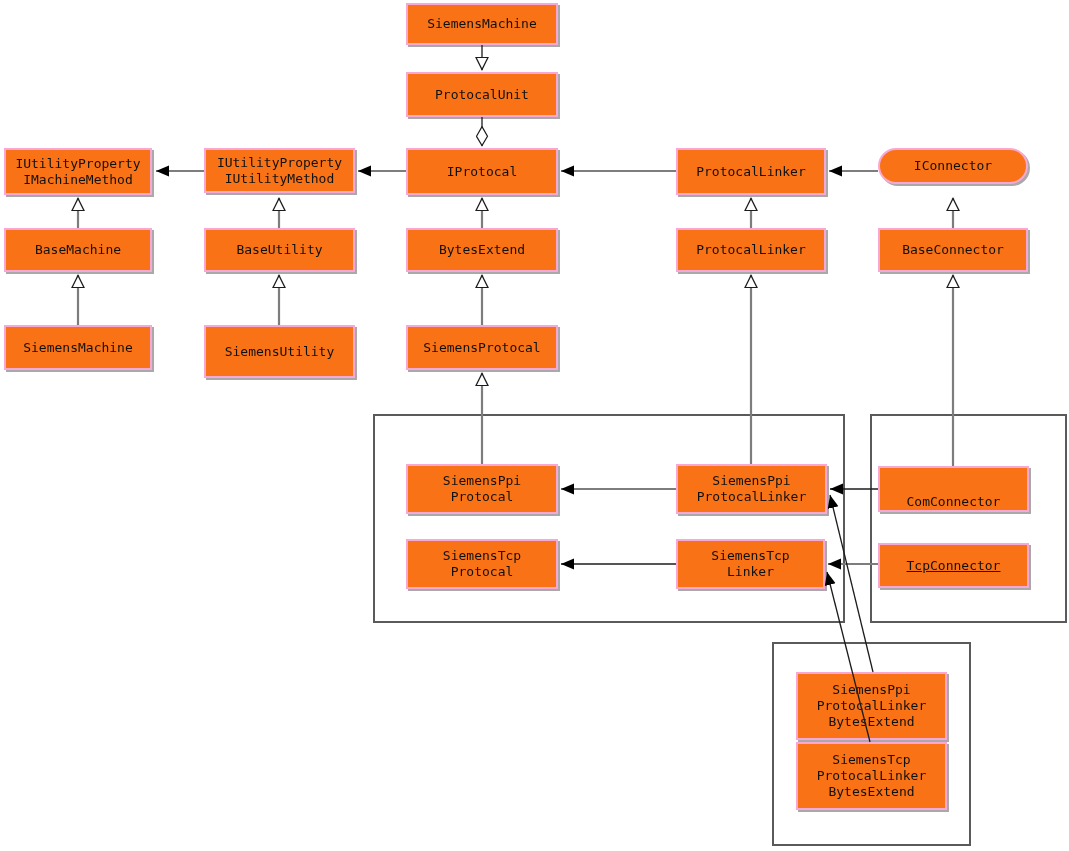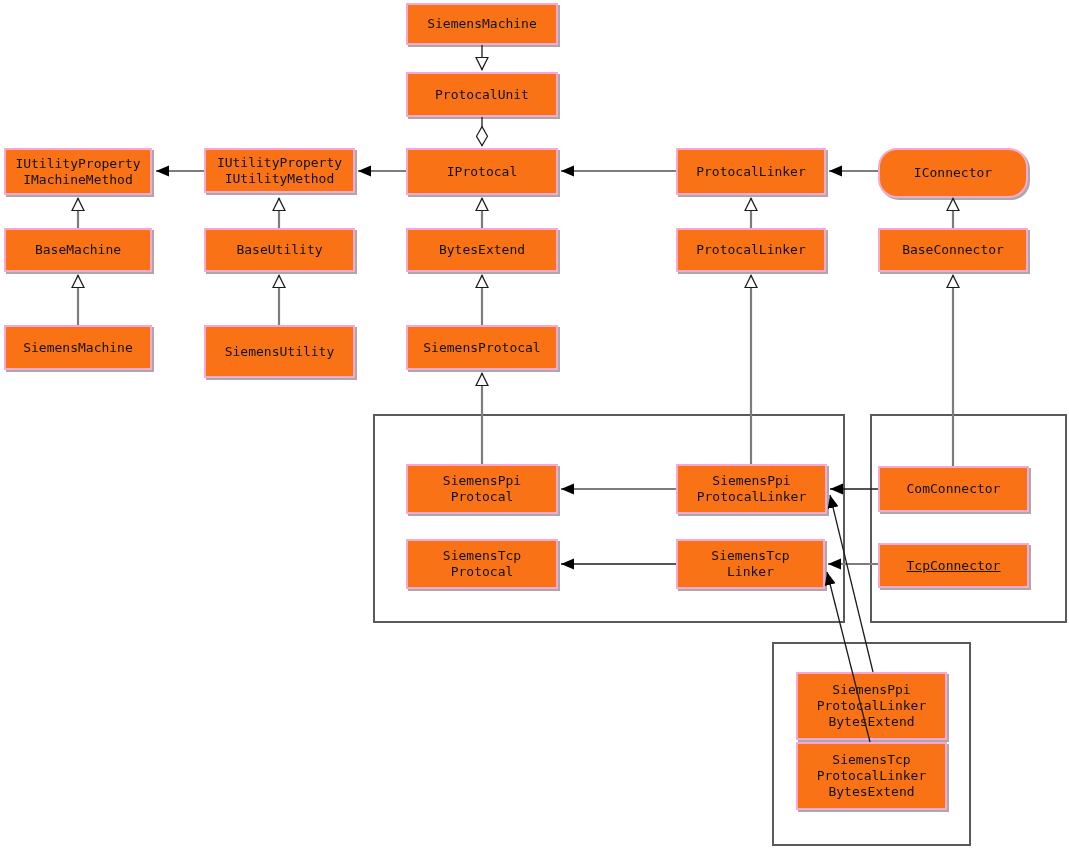--- a/index.html
+++ b/index.html
@@ -45,21 +45,21 @@
   <div class="node" style="left:204px;top:148px;width:151px;height:45px;">
     <span>IUtilityProperty</span>
     <span>IUtilityMethod</span>
   </div>
   <div class="node" style="left:406px;top:148px;width:152px;height:47px;">
     <span>IProtocal</span>
   </div>
   <div class="node" style="left:676px;top:148px;width:150px;height:47px;">
     <span>ProtocalLinker</span>
   </div>
-  <div class="node" style="left:878px;top:148px;width:150px;height:50px;border-radius:19px;">
+  <div class="node" style="left:878px;top:148px;width:150px;height:36px;border-radius:19px;">
     <span>IConnector</span>
   </div>
 
   <div class="node" style="left:4px;top:228px;width:148px;height:44px;">
     <span>BaseMachine</span>
   </div>
   <div class="node" style="left:204px;top:228px;width:151px;height:44px;">
     <span>BaseUtility</span>
   </div>
   <div class="node" style="left:406px;top:228px;width:152px;height:44px;">
@@ -92,21 +92,21 @@
   </div>
   <div class="node" style="left:406px;top:539px;width:152px;height:50px;">
     <span>SiemensTcp</span>
     <span>Protocal</span>
   </div>
   <div class="node" style="left:676px;top:539px;width:149px;height:50px;">
     <span>SiemensTcp</span>
     <span>Linker</span>
   </div>
 
-  <div class="node" style="left:878px;top:466px;width:151px;height:46px;">
+  <div class="node" style="left:878px;top:466px;width:151px;height:46px;justify-content:flex-end;">
     <span>ComConnector</span>
   </div>
   <div class="node" style="left:878px;top:543px;width:151px;height:45px;text-decoration:underline;">
     <span>TcpConnector</span>
   </div>
 
   <div class="node" style="left:796px;top:672px;width:151px;height:68px;">
     <span>SiemensPpi</span>
     <span>ProtocalLinker</span>
     <span>BytesExtend</span>

